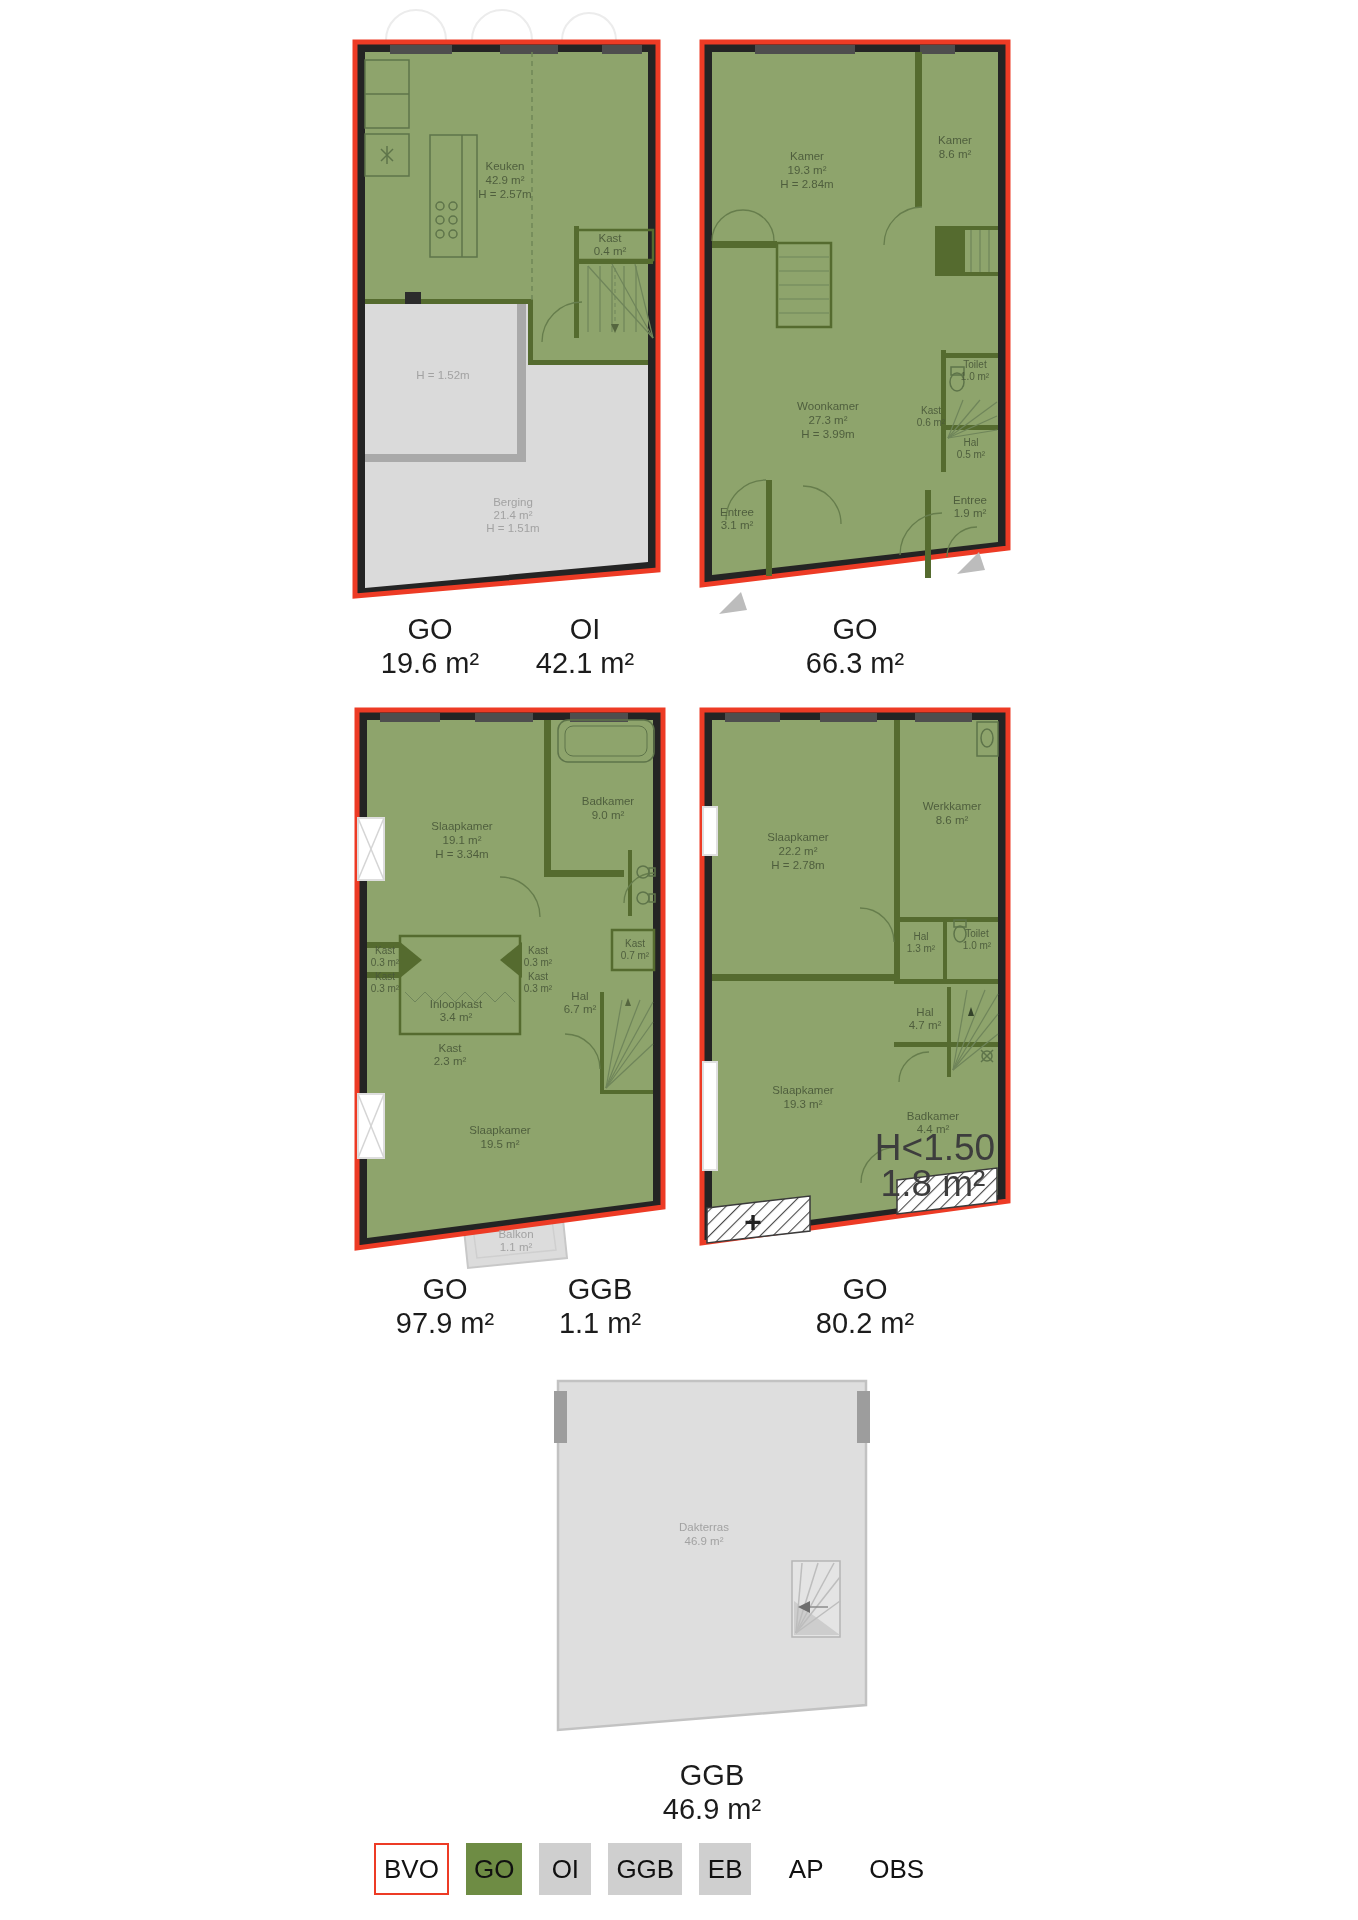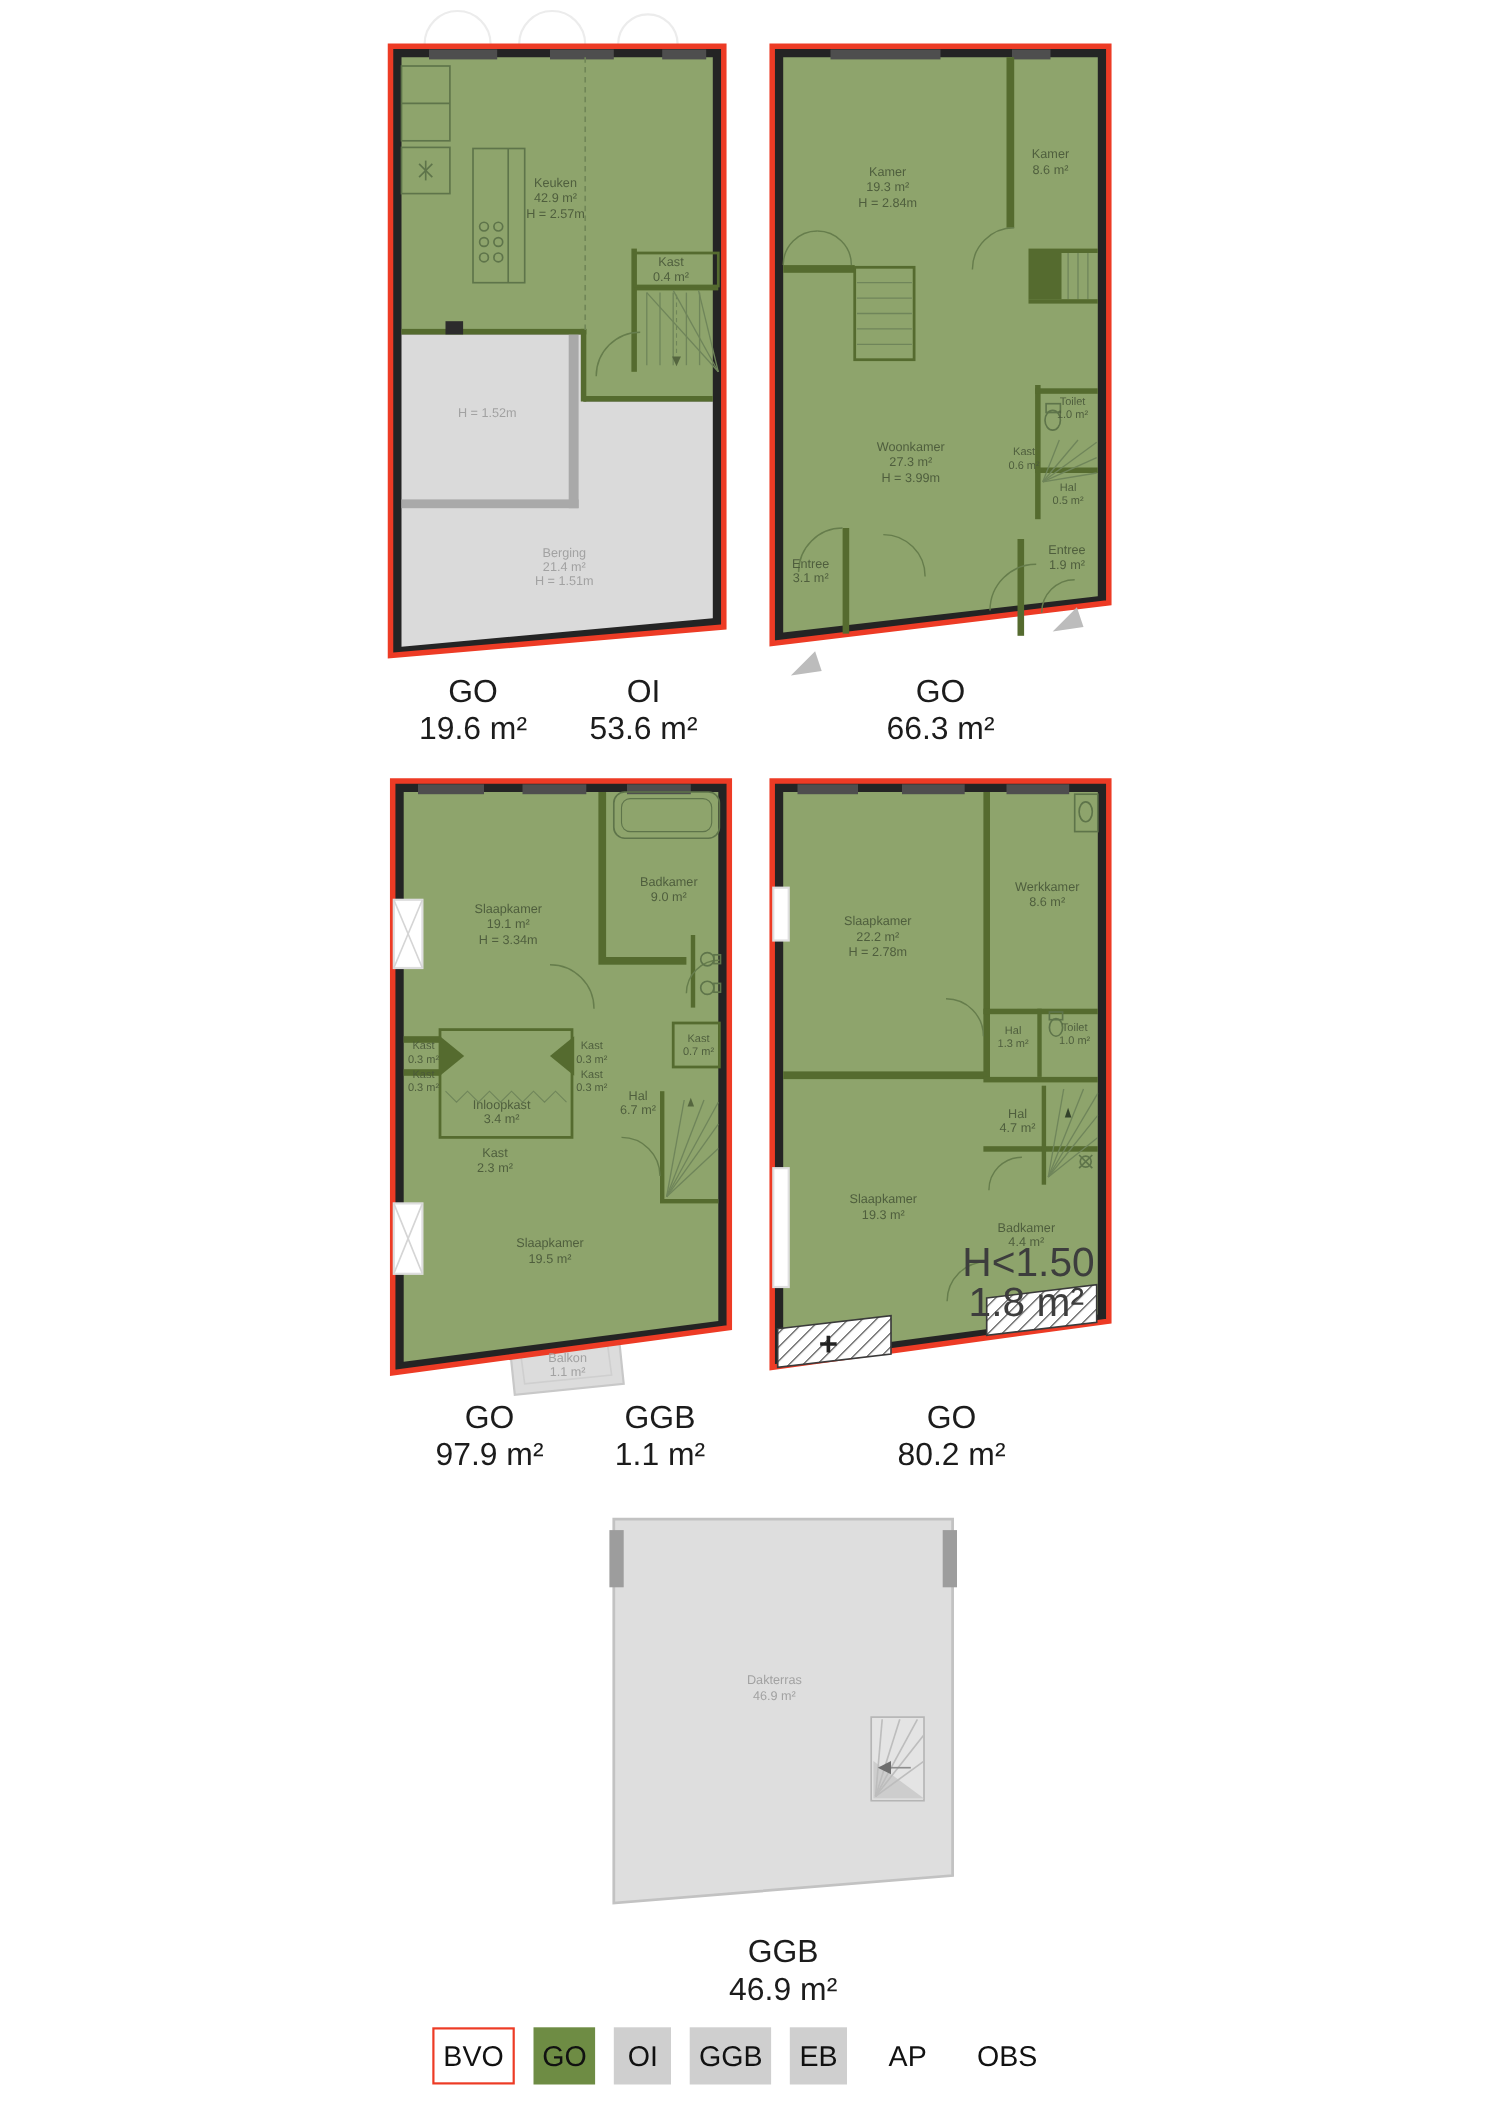--- a/index.html
+++ b/index.html
@@ -11,21 +11,21 @@
   .rts{fill:#4a593a;opacity:.92;font-size:10px;text-anchor:middle;}
   .gt{fill:#a2a2a2;font-size:11.5px;text-anchor:middle;}
   .big{fill:#3d3d3d;font-size:37px;text-anchor:middle;}
   .plus{fill:#222;font-size:30px;text-anchor:middle;font-weight:bold;}
   .w{fill:#556b2f;}
   .a{fill:none;stroke:#667d4c;stroke-width:1.3;}
   .t{stroke:#6f855a;stroke-width:1.2;}
   .fx{fill:none;stroke:#5e744a;stroke-width:1.5;}
   .gl{fill:none;stroke:#bdbdbd;stroke-width:1.5;}
   .arealabel{position:absolute;width:160px;text-align:center;font-size:29px;line-height:34px;color:#1c1c1c;}
-  .legend{position:absolute;left:393px;top:1843px;display:flex;align-items:center;gap:17px;}
+  .legend{position:absolute;left:374px;top:1843px;display:flex;align-items:center;gap:17px;}
   .lg-item{height:52px;min-width:52px;box-sizing:border-box;padding:0 8px;display:flex;align-items:center;justify-content:center;font-size:26px;color:#111;}
   .lg-bvo{background:#fff;border:2px solid #ed3b25;}
   .lg-go{background:#6e8c44;}
   .lg-gray{background:#cfcfcf;}
   .lg-plain{background:transparent;margin-left:12px;}
 </style>
 </head>
 <body>
 
 <div class="canvas">
@@ -354,21 +354,21 @@
     <text class="gt" x="154" y="156">Dakterras</text>
     <text class="gt" x="154" y="170">46.9 m²</text>
   </svg>
 
   <div class="arealabel" style="left:350px;top:612px;">
     <div>GO</div>
     <div>19.6 m²</div>
   </div>
   <div class="arealabel" style="left:505px;top:612px;">
     <div>OI</div>
-    <div>53.6 m²</div>
+    <div>42.1 m²</div>
   </div>
   <div class="arealabel" style="left:775px;top:612px;">
     <div>GO</div>
     <div>66.3 m²</div>
   </div>
   <div class="arealabel" style="left:365px;top:1272px;">
     <div>GO</div>
     <div>97.9 m²</div>
   </div>
   <div class="arealabel" style="left:520px;top:1272px;">

